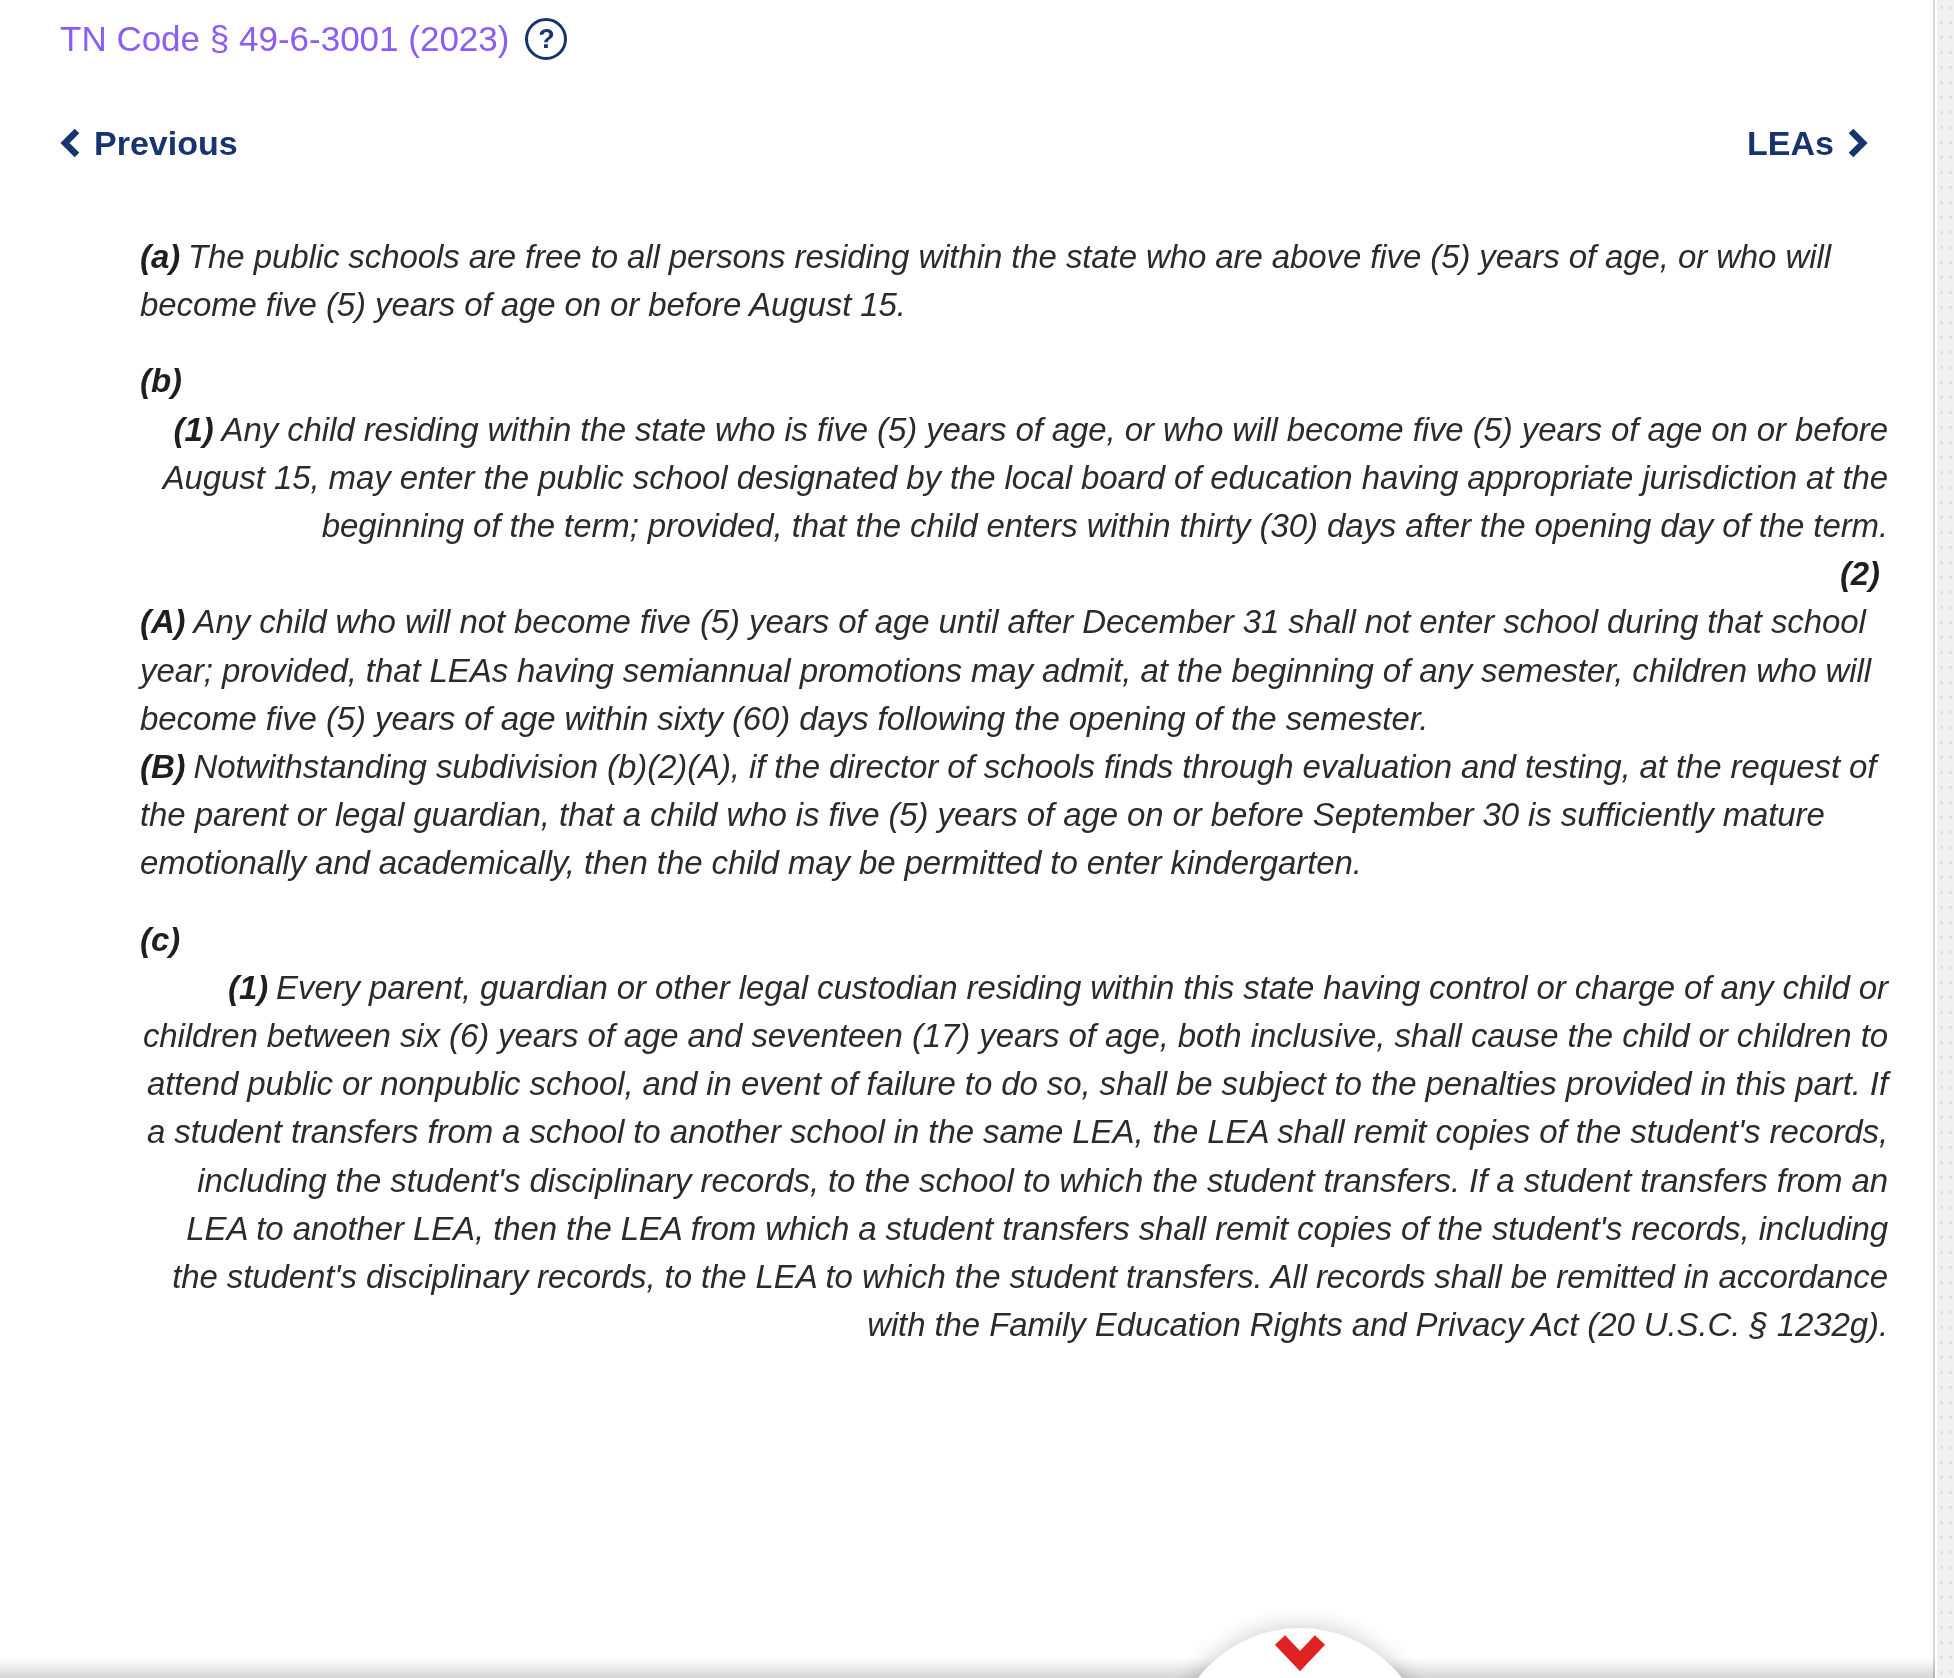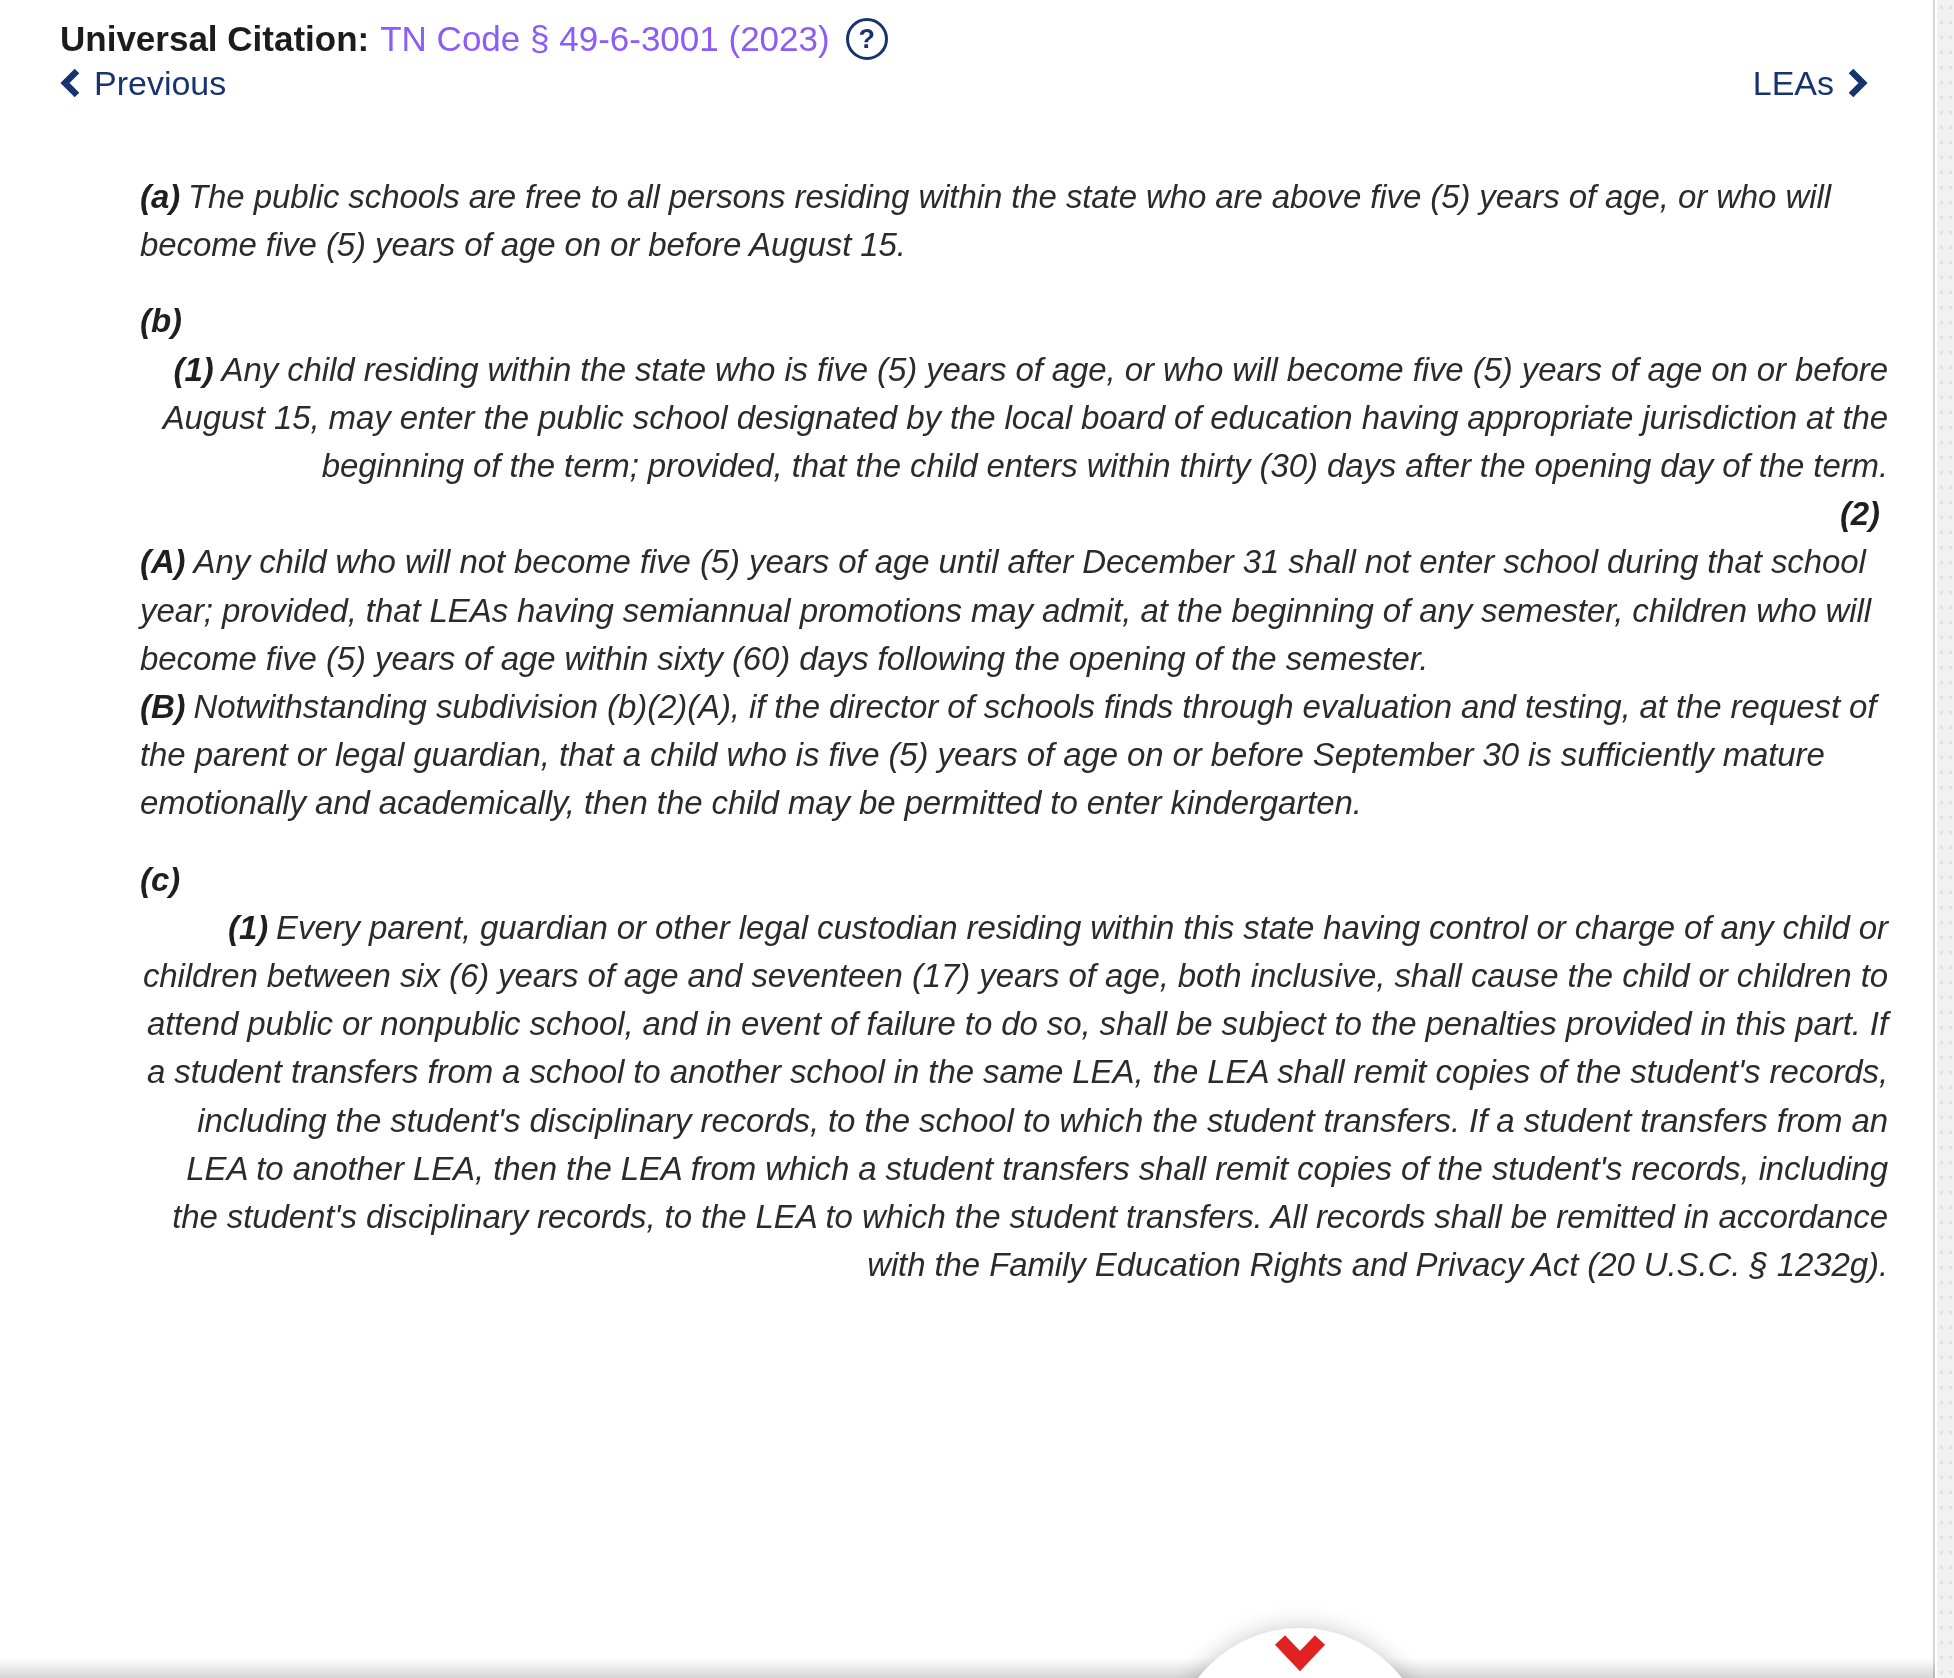--- a/index.html
+++ b/index.html
@@ -35,23 +35,23 @@
   .help-btn {
     box-sizing: border-box; width: 42px; height: 42px; margin-left: 16px;
     border: 3.5px solid #17346e; border-radius: 50%;
     color: #17346e; font-weight: 700; font-size: 27px;
     display: inline-flex; align-items: center; justify-content: center;
     flex: 0 0 auto; cursor: pointer; background: #fff;
   }
 
   
   .nav-row {
-    padding: 0 65px 0 60px;
+    margin-top: 60px; padding: 0 65px 0 60px;
     display: flex; justify-content: space-between; align-items: flex-end;
-    font-size: 34px; font-weight: 400; color: #17346e; line-height: 40px;
+    font-size: 34px; font-weight: 700; color: #17346e; line-height: 40px;
   }
   .nav-link { display: inline-flex; align-items: center; gap: 13px; cursor: pointer; color: #17346e; }
   .nav-link svg { display: block; }
 
   
   .statute {
     margin-top: 70px;
     padding: 0 45px 0 140px;
     font-size: 33px; line-height: 48.2px; color: #2b2b2b;
     letter-spacing: -0.1px;
@@ -78,21 +78,20 @@
   }
   .scroll-btn svg { margin-top: 3px; display: block; }
 </style>
 </head>
 <body>
 
 <div class="page">
   <div class="content">
 
     <div class="citation-row">
-      <span class="cit-label">Universal Citation:</span>
       <span class="cit-value">TN Code § 49-6-3001 (2023)</span>
       <span class="help-btn">
         <span>?</span>
       </span>
     </div>
 
     <div class="nav-row">
       <span class="nav-link">
         <span>
           <svg width="21" height="32" viewBox="0 0 21 32">

